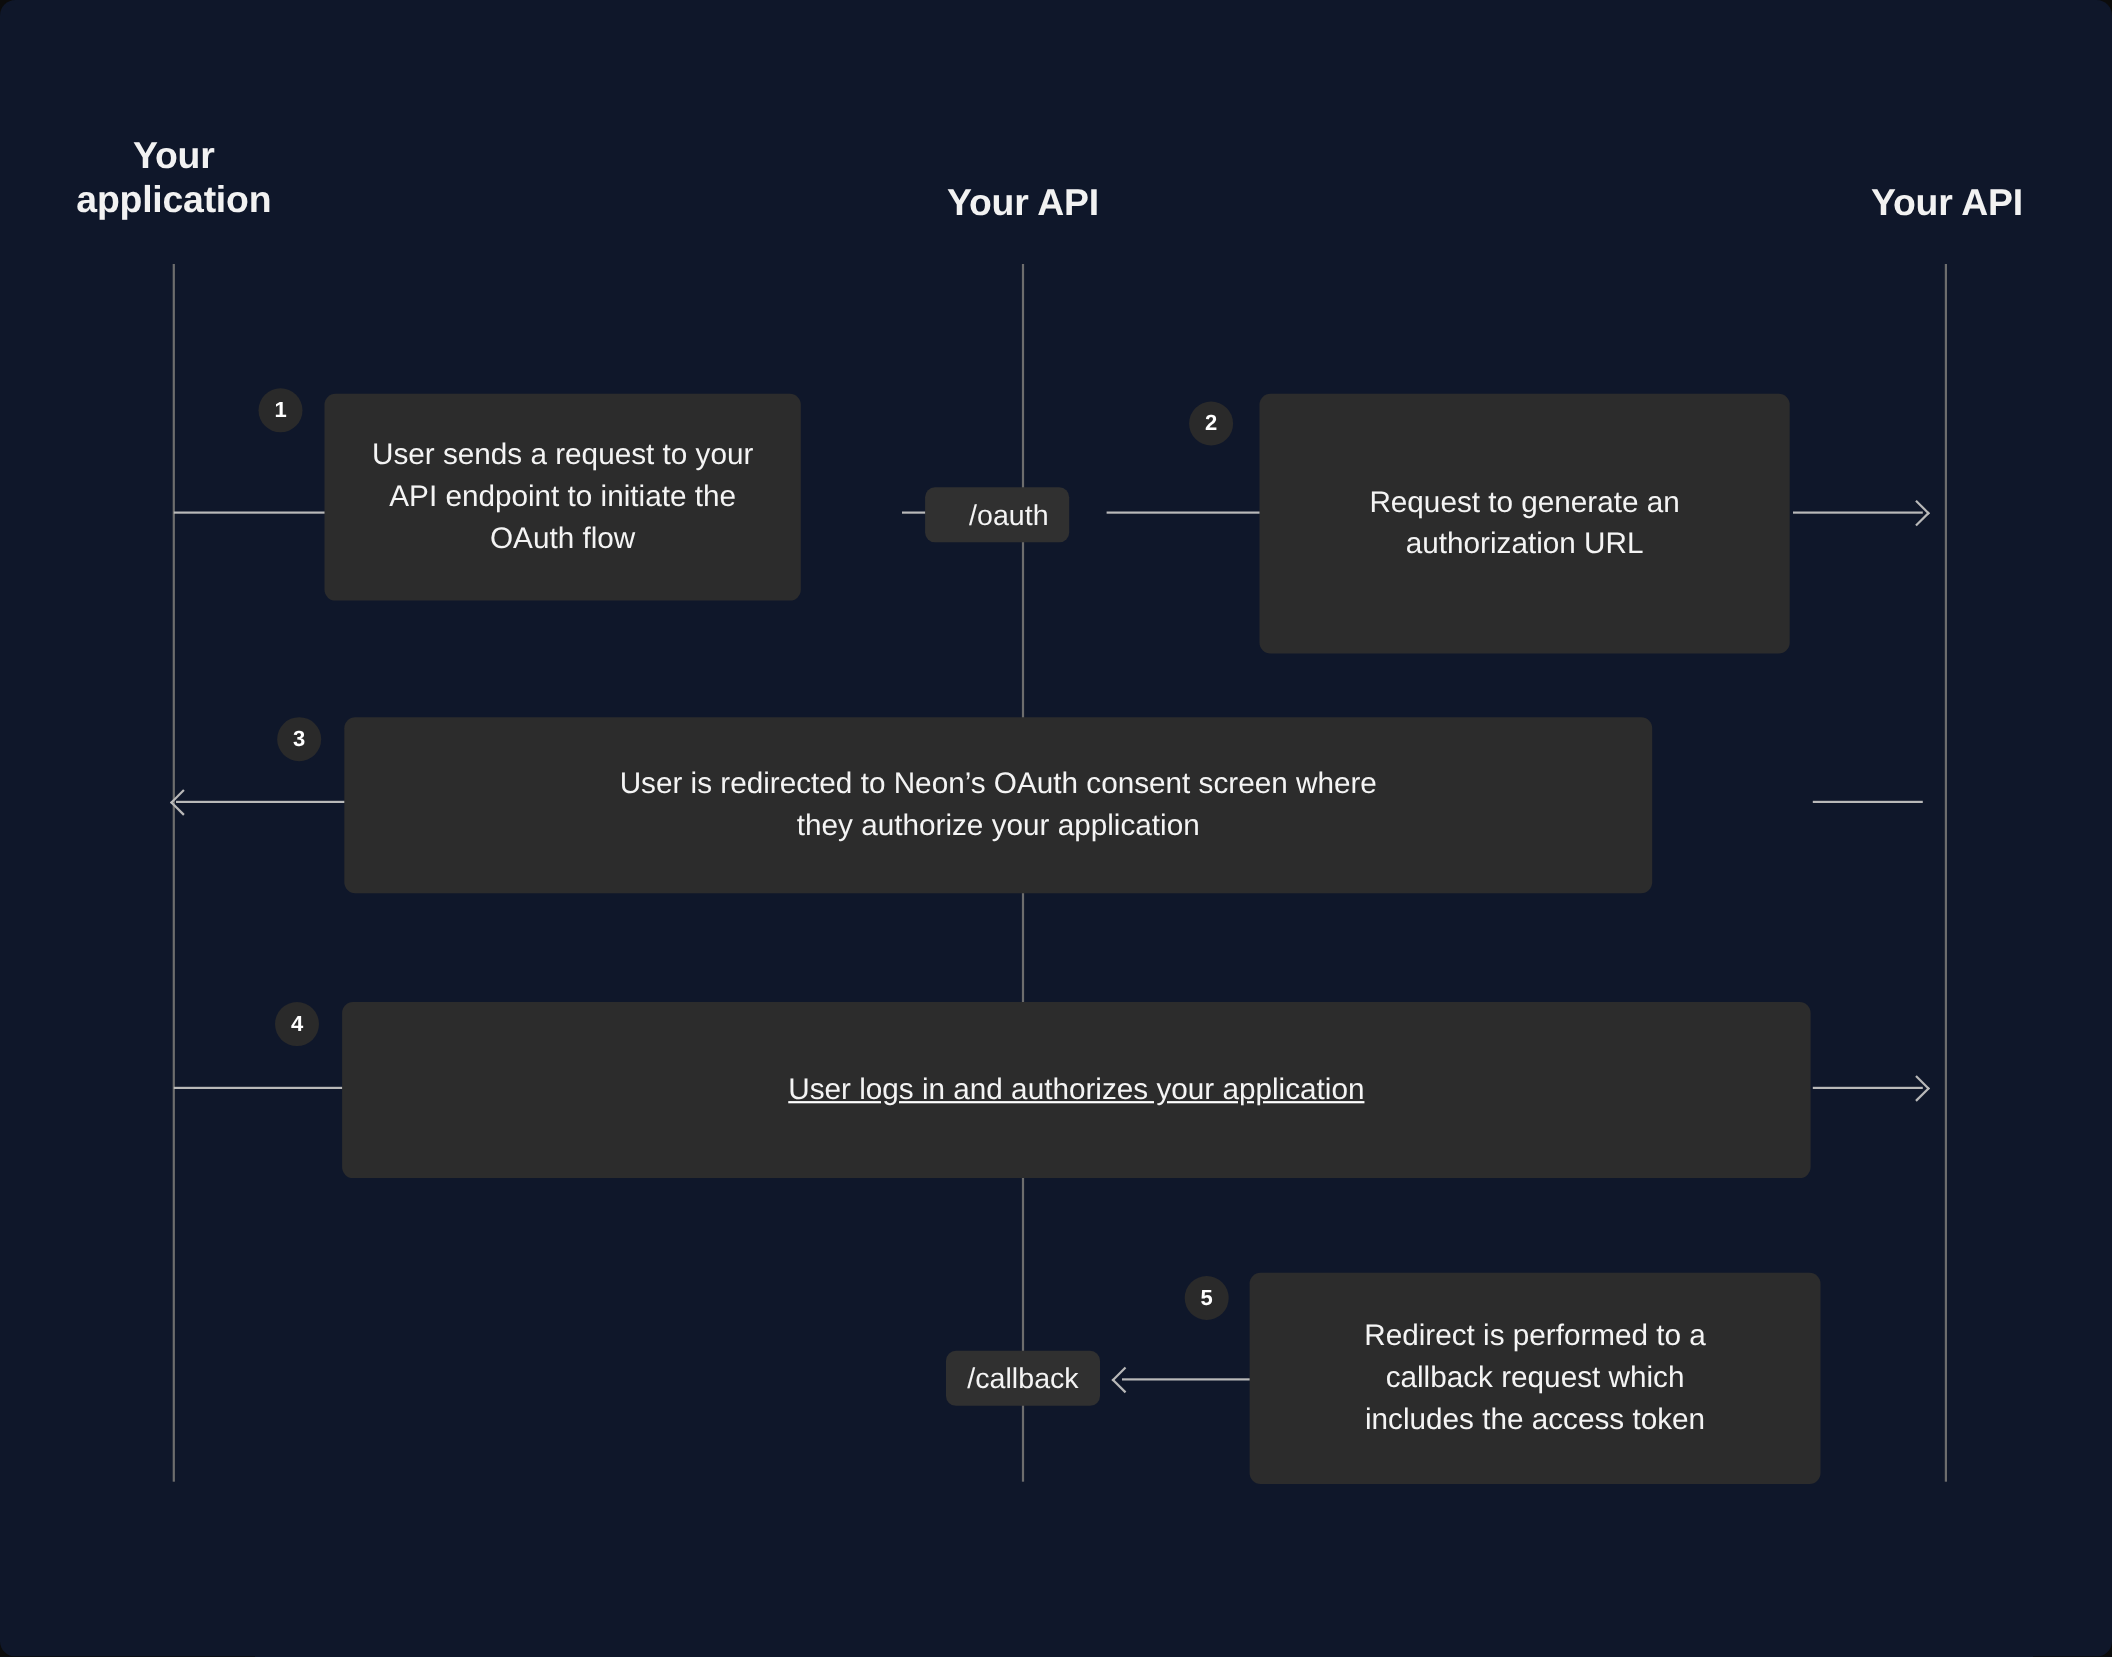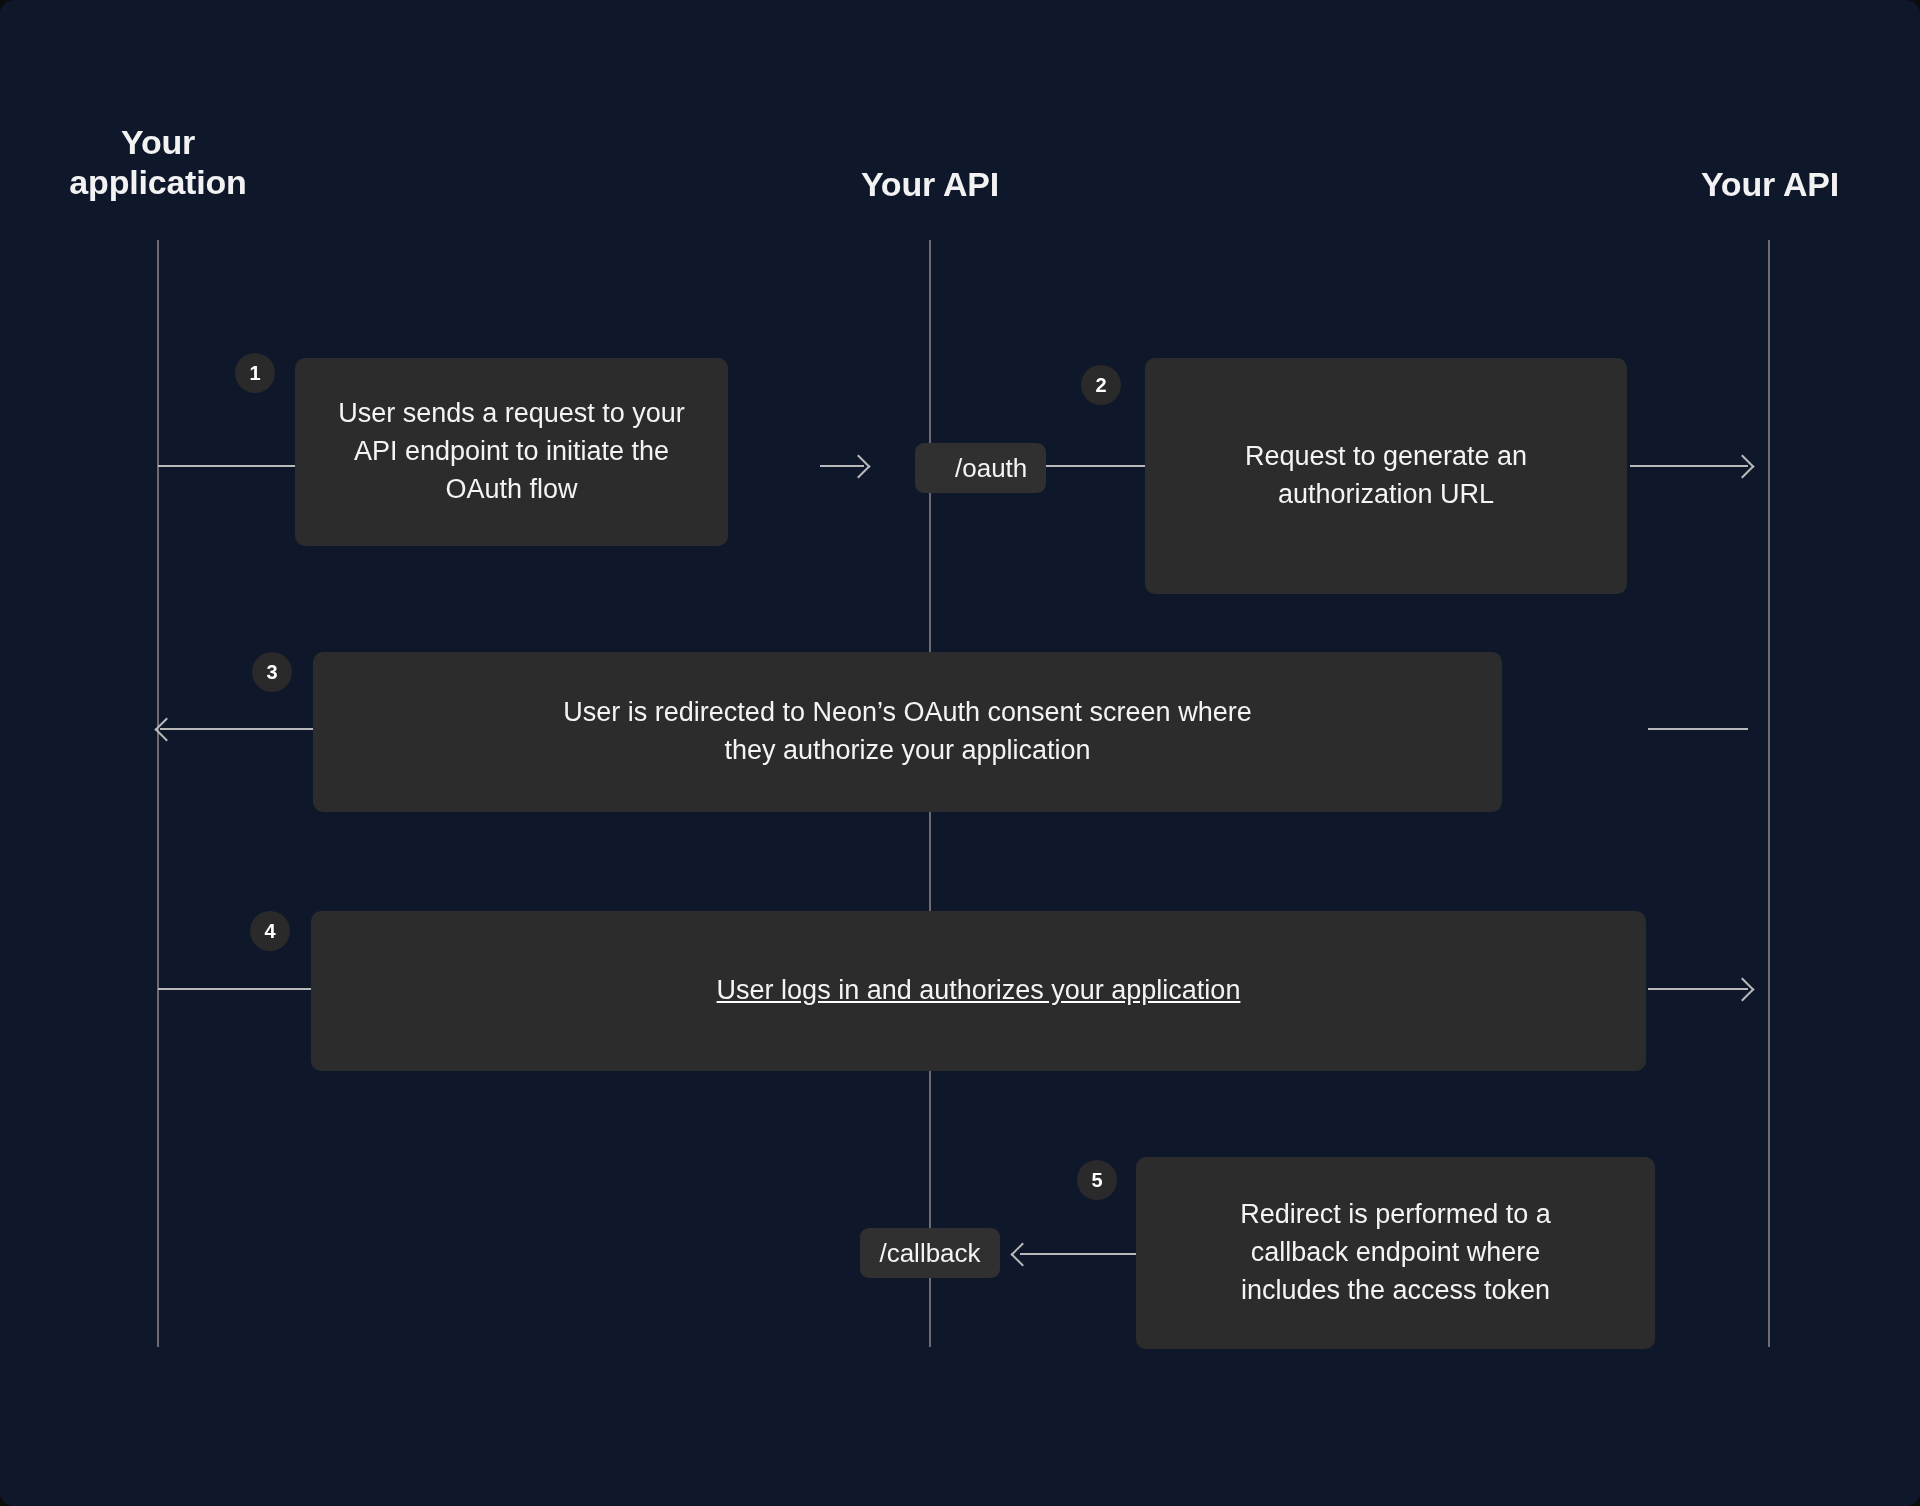--- a/index.html
+++ b/index.html
@@ -178,26 +178,26 @@
   </div>
   <div class="msgbox" id="box3">
     <span class="txt">User is redirected to Neon’s OAuth consent screen where
 they authorize your application</span>
   </div>
   <div class="msgbox" id="box4">
     <span class="txt">User logs in and authorizes your application</span>
   </div>
   <div class="msgbox" id="box5">
     <span class="txt">Redirect is performed to a
-callback endpoint where
+callback request which
 includes the access token</span>
   </div>
 
   <div class="badge" id="badge1">1</div>
   <div class="badge" id="badge2">2</div>
   <div class="badge" id="badge3">3</div>
   <div class="badge" id="badge4">4</div>
   <div class="badge" id="badge5">5</div>
 
-  <div class="chip" id="chip-oauth" style="left: 915px; padding-left: 40px;">/oauth</div>
+  <div class="chip" id="chip-oauth" style="left: 841px; padding-left: 40px;">/oauth</div>
   <div class="chip" id="chip-callback" style="left: 860.422px;">/callback</div>
 
 </div>
 
 </body></html>

